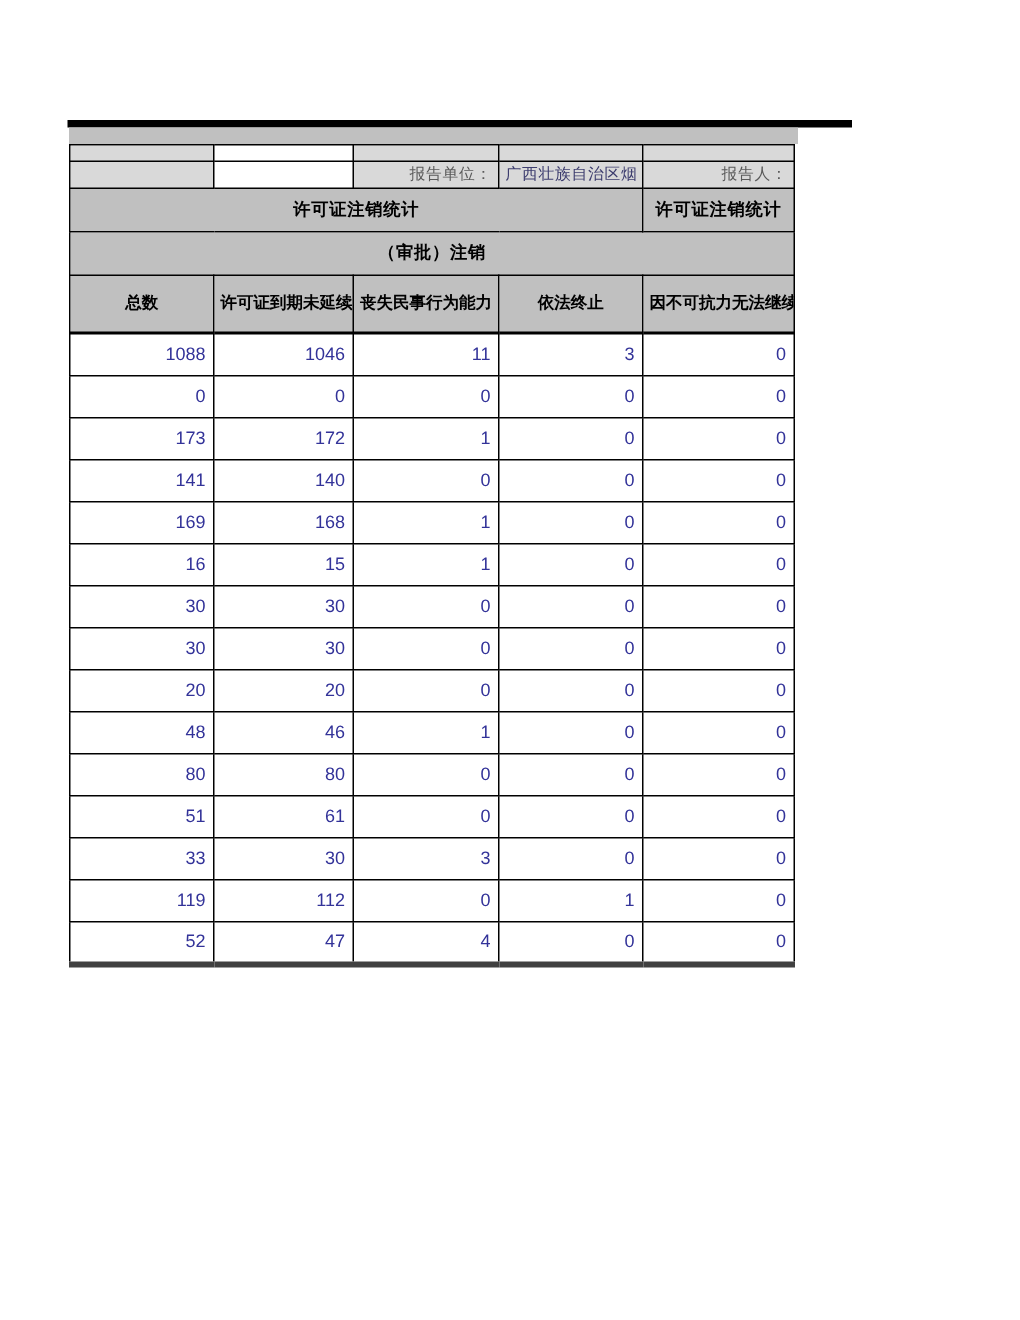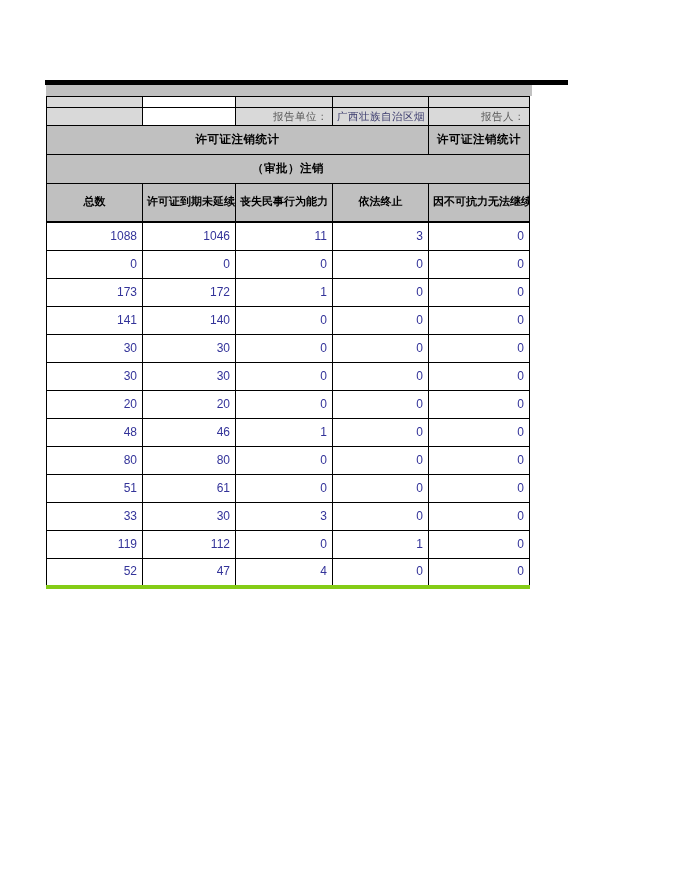--- a/index.html
+++ b/index.html
@@ -125,21 +125,21 @@
   tr.data-row td {
     background: #ffffff;
     text-align: right;
     color: #333399;
     font-size: 12px;
     padding-right: 5px;
     font-family: "Liberation Sans", sans-serif;
   }
 
   
-  tr.data-row.last td { border-bottom: 4px solid #84cc16; }
+  tr.data-row.last td { border-bottom: 4px solid #404040; }
 </style>
 </head>
 <body>
 
 <div id="sheet">
 
   <div class="top-rule"></div>
   <div class="grey-band"></div>
 
   <table class="grid">
@@ -219,20 +219,34 @@
           <td>0</td>
         </tr>
         <tr class="data-row">
           <td>141</td>
           <td>140</td>
           <td>0</td>
           <td>0</td>
           <td>0</td>
         </tr>
         <tr class="data-row">
+          <td>169</td>
+          <td>168</td>
+          <td>1</td>
+          <td>0</td>
+          <td>0</td>
+        </tr>
+        <tr class="data-row">
+          <td>16</td>
+          <td>15</td>
+          <td>1</td>
+          <td>0</td>
+          <td>0</td>
+        </tr>
+        <tr class="data-row">
           <td>30</td>
           <td>30</td>
           <td>0</td>
           <td>0</td>
           <td>0</td>
         </tr>
         <tr class="data-row">
           <td>30</td>
           <td>30</td>
           <td>0</td>

